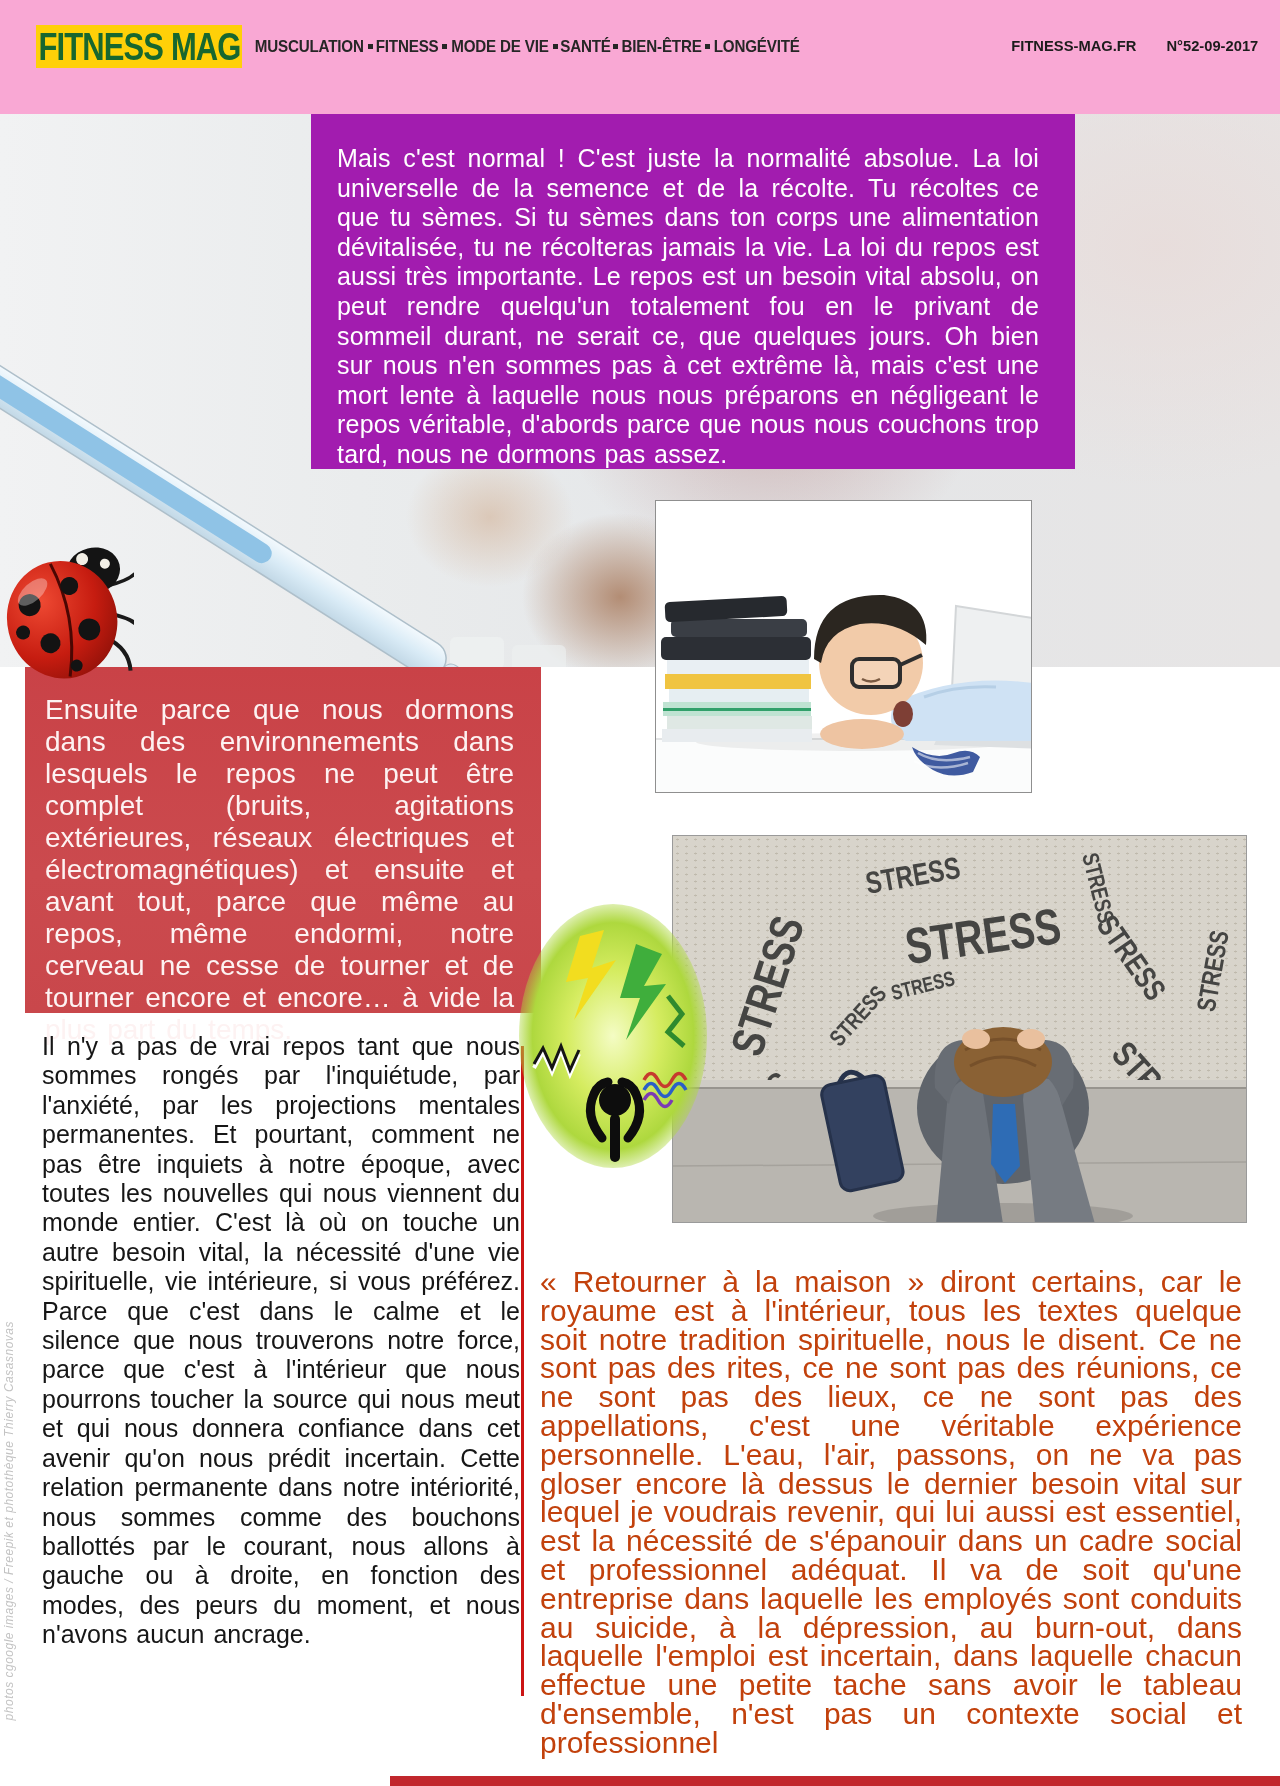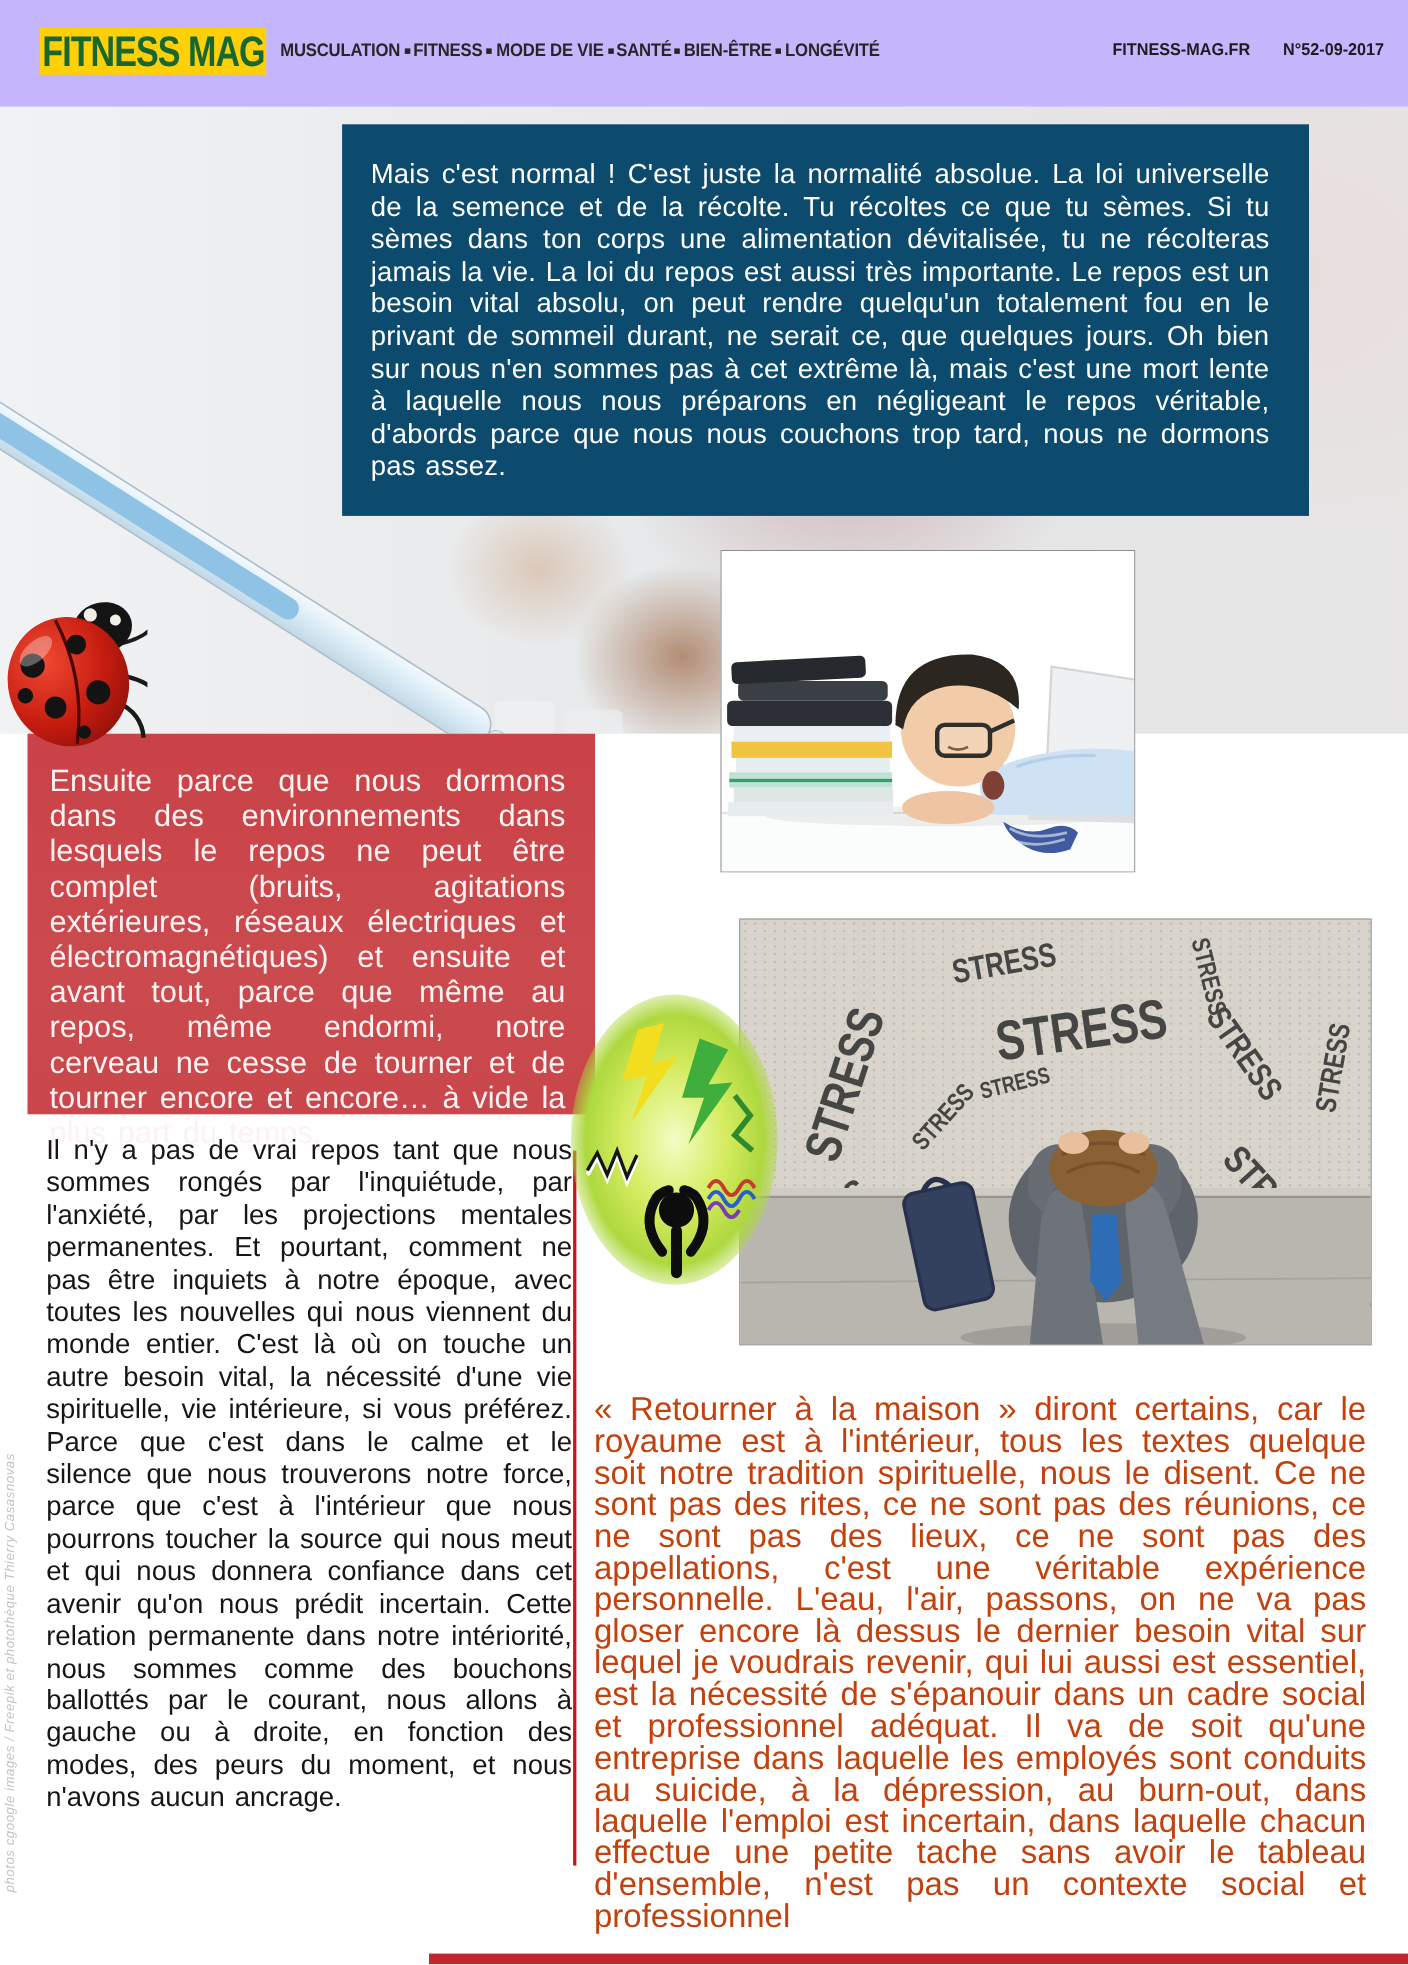--- a/index.html
+++ b/index.html
@@ -1,47 +1,47 @@
 <!DOCTYPE html>
 <html><head>
 <meta charset="utf-8">
 <style>
   * { margin:0; padding:0; box-sizing:border-box; }
   html,body { background:#ffffff; }
   body { font-family:"Liberation Sans", sans-serif; }
   .page { position:relative; width:1280px; height:1786px; margin:0 auto; background:#ffffff; overflow:hidden; }
 
   
-  .header { position:absolute; left:0; top:0; width:1280px; height:97px; background:#c4b5fd; z-index:5; }
+  .header { position:absolute; left:0; top:0; width:1280px; height:114px; background:#f9a8d4; z-index:5; }
   .logo { position:absolute; left:36px; top:25px; width:206px; height:43px; background:#ffd008; display:flex; align-items:center; justify-content:center; }
   .logo span { font-size:36px; font-weight:700; color:#17672f; letter-spacing:-1px; transform:scaleX(.86) scaleY(1.08); white-space:nowrap; }
   .nav { position:absolute; left:250px; top:33px; height:26px; display:flex; align-items:center; }
   .nav .nav-item { font-size:16.5px; font-weight:700; color:#262626; letter-spacing:-.2px; transform:scaleX(.92); white-space:nowrap; }
   .nav .nav-sep { width:5px; height:5px; background:#262626; display:inline-block; }
   .issue-box { position:absolute; left:1008px; top:33px; height:26px; display:flex; align-items:center; gap:24px; }
   .issue-box span { font-size:15.5px; font-weight:700; color:#1c1c1c; transform:scaleX(.95); white-space:nowrap; }
 
   
   .bg-photo { position:absolute; left:0; top:97px; width:1280px; height:570px; z-index:0; overflow:hidden;
     background:
       radial-gradient(140px 120px at 620px 500px, rgba(170,125,96,.85), rgba(170,125,96,0) 70%),
       radial-gradient(120px 100px at 490px 420px, rgba(208,172,142,.55), rgba(208,172,142,0) 70%),
       radial-gradient(300px 260px at 770px 290px, rgba(148,58,54,.30), rgba(148,58,54,0) 72%),
       radial-gradient(420px 320px at 1160px 150px, rgba(232,220,218,.85), rgba(232,220,218,0) 75%),
       linear-gradient(90deg,#f1f2f3 0%, #eaeced 28%, #e4e6e8 58%, #e7e5e5 100%);
   }
 
   
-  .red-top { position:absolute; left:311px; top:113px; width:879px; height:356px; z-index:2;
+  .red-top { position:absolute; left:311px; top:113px; width:764px; height:356px; z-index:2;
     padding:31px 36px 0 26px;
     background:
       radial-gradient(430px 320px at 62% 32%, rgba(58,0,8,.34), rgba(58,0,8,0) 70%),
       radial-gradient(320px 250px at 28% 88%, rgba(92,10,16,.22), rgba(92,10,16,0) 70%),
       linear-gradient(115deg,#ad282d,#c53a3f 45%,#b92f34 75%,#c03position:absolute; 940);
-    background-color:#0c4a6e;
+    background-color:#a21caf;
   }
   .red-top p { color:#ffffff; font-size:25px; line-height:29.6px; text-align:justify; letter-spacing:.2px; word-spacing:1.5px; }
 
   
   .red-left { position:absolute; left:25px; top:667px; width:516px; height:346px; z-index:2;
     padding:27px 27px 0 20px;
     background:linear-gradient(180deg,#c94247 0%, #cb4a4e 60%, #c9474b 100%);
   }
   .red-left p { color:#fdf2f2; font-size:28px; line-height:32px; text-align:justify; word-spacing:3px; }
 

